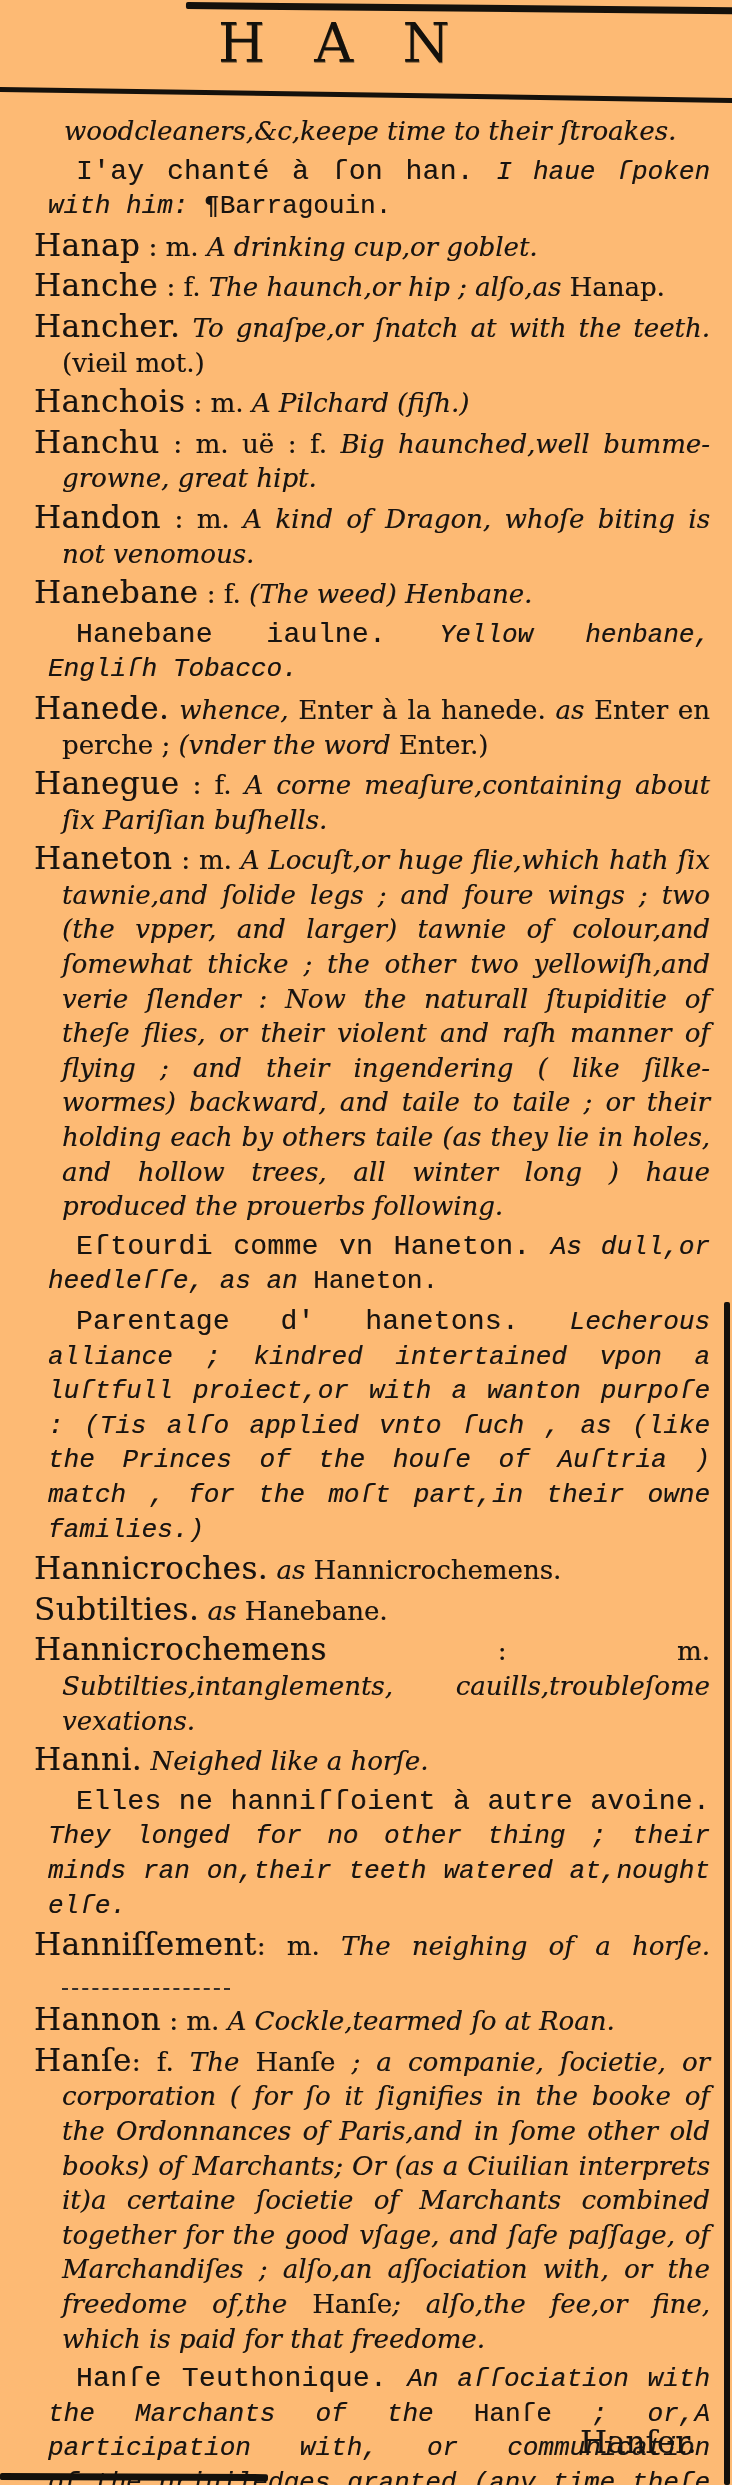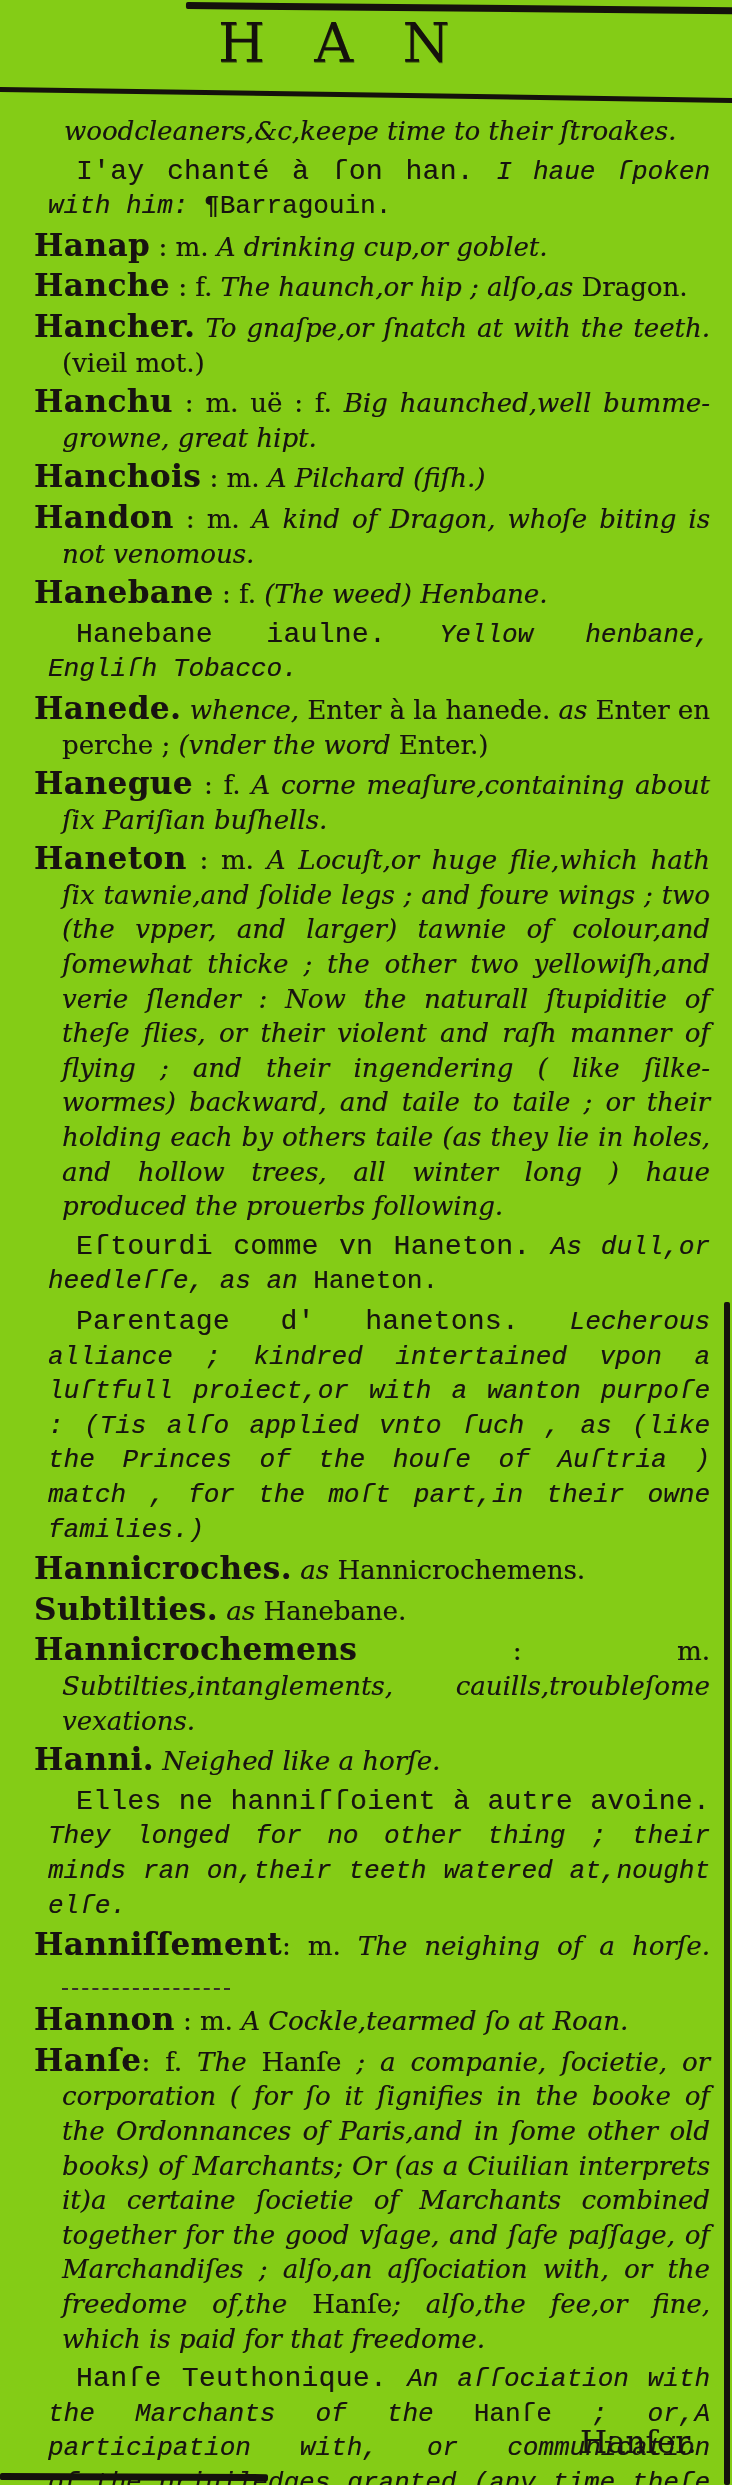--- a/index.html
+++ b/index.html
@@ -3,42 +3,42 @@
 <meta charset="utf-8">
 <style>
   html,body{margin:0;padding:0;}
   body{
     width:732px;height:2485px;position:relative;
     background:#ffffff;
     font-family:"DejaVu Serif","Liberation Serif",serif;
     color:#171310;
     -webkit-font-smoothing:antialiased;
   }
-  .page{position:absolute;inset:0;overflow:hidden;background:#84cc16;}
+  .page{position:absolute;inset:0;overflow:hidden;background:#fdba74;}
   .rule{position:absolute;background:#14110c;border-radius:2px;}
   .top-rule{top:2px;left:186px;width:548px;height:7px;transform:rotate(0.55deg);transform-origin:left top;}
   .head-rule{top:87px;left:-2px;width:736px;height:5px;transform:rotate(0.85deg);transform-origin:left top;}
   .right-rule{top:1302px;left:724px;width:6px;height:1183px;}
   .bottom-rule{top:2473px;left:0;width:268px;height:7px;transform:rotate(0.25deg);transform-origin:left top;}
   .running-head{
     position:absolute;top:14px;left:218px;
     font-size:54px;line-height:1.1;letter-spacing:3px;word-spacing:26px;
     color:#14110c;text-shadow:0.5px 0.5px 0.5px rgba(20,15,8,0.5);
     white-space:nowrap;
   }
   .text-column{
     position:absolute;top:108px;left:12px;width:704px;
     font-size:26px;line-height:34.6px;text-align:justify;
     text-shadow:0.35px 0.35px 0.45px rgba(25,18,10,0.45);
   }
   p.para{margin:6px;padding:0;}
   p.cont{padding-left:46px;}
   p.entry{padding-left:44px;text-indent:-28px;}
   p.sub{padding-left:30px;text-indent:28px;font-family:Liberation Mono, monospace;}
-  .seg-hw{font-size:31px;line-height:1;letter-spacing:0.5px;font-weight:bold;}
+  .seg-hw{font-size:31px;line-height:1;letter-spacing:0.5px;}
   .seg-lead{font-size:28px;line-height:1;letter-spacing:0.3px;}
   .seg-i{font-style:italic;}
   .seg-r{font-style:normal;}
   .dash-fill{
     display:inline-block;width:168px;height:19px;
     border-bottom:2px dashed #37302a;vertical-align:baseline;
   }
   .catchword{
     position:absolute;top:2424px;left:580px;
     font-size:31px;line-height:1.2;
@@ -49,24 +49,24 @@
 <body>
 
 <div class="page">
   <div class="rule top-rule"></div>
   <div class="running-head">H A N</div>
   <div class="rule head-rule"></div>
   <div class="text-column" id="text-column">
       <p class="para cont"><span class="seg-i">woodcleaners,&amp;c,keepe time to their ſtroakes.</span></p>
       <p class="para sub"><span class="seg-lead">I'ay chanté à ſon han. </span><span class="seg-i">I haue ſpoken with him: </span><span class="seg-r">¶Barragouin.</span></p>
       <p class="para entry"><span class="seg-hw">Hanap</span><span class="seg-r"> : m. </span><span class="seg-i">A drinking cup,or goblet.</span></p>
-      <p class="para entry"><span class="seg-hw">Hanche</span><span class="seg-r"> : f. </span><span class="seg-i">The haunch,or hip ; alſo,as </span><span class="seg-r">Dragon.</span></p>
+      <p class="para entry"><span class="seg-hw">Hanche</span><span class="seg-r"> : f. </span><span class="seg-i">The haunch,or hip ; alſo,as </span><span class="seg-r">Hanap.</span></p>
       <p class="para entry"><span class="seg-hw">Hancher.</span><span class="seg-r"> </span><span class="seg-i">To gnaſpe,or ſnatch at with the teeth. </span><span class="seg-r">(vieil mot.)</span></p>
+      <p class="para entry"><span class="seg-hw">Hanchois</span><span class="seg-r"> : m. </span><span class="seg-i">A Pilchard (fiſh.)</span></p>
       <p class="para entry"><span class="seg-hw">Hanchu</span><span class="seg-r"> : m. uë : f. </span><span class="seg-i">Big haunched,well bumme-growne, great hipt.</span></p>
-      <p class="para entry"><span class="seg-hw">Hanchois</span><span class="seg-r"> : m. </span><span class="seg-i">A Pilchard (fiſh.)</span></p>
       <p class="para entry"><span class="seg-hw">Handon</span><span class="seg-r"> : m. </span><span class="seg-i">A kind of Dragon, whoſe biting is not venomous.</span></p>
       <p class="para entry"><span class="seg-hw">Hanebane</span><span class="seg-r"> : f. </span><span class="seg-i">(The weed) Henbane.</span></p>
       <p class="para sub"><span class="seg-lead">Hanebane iaulne. </span><span class="seg-i">Yellow henbane, Engliſh Tobacco.</span></p>
       <p class="para entry"><span class="seg-hw">Hanede.</span><span class="seg-r"> </span><span class="seg-i">whence, </span><span class="seg-r">Enter à la hanede. </span><span class="seg-i">as </span><span class="seg-r">Enter en perche ; </span><span class="seg-i">(vnder the word </span><span class="seg-r">Enter.)</span></p>
       <p class="para entry"><span class="seg-hw">Hanegue</span><span class="seg-r"> : f. </span><span class="seg-i">A corne meaſure,containing about ſix Pariſian buſhells.</span></p>
       <p class="para entry"><span class="seg-hw">Haneton</span><span class="seg-r"> : m. </span><span class="seg-i">A Locuſt,or huge flie,which hath ſix tawnie,and ſolide legs ; and foure wings ; two (the vpper, and larger) tawnie of colour,and ſomewhat thicke ; the other two yellowiſh,and verie ſlender : Now the naturall ſtupiditie of theſe flies, or their violent and raſh manner of flying ; and their ingendering ( like ſilke-wormes) backward, and taile to taile ; or their holding each by others taile (as they lie in holes, and hollow trees, all winter long ) haue produced the prouerbs following.</span></p>
       <p class="para sub"><span class="seg-lead">Eſtourdi comme vn Haneton. </span><span class="seg-i">As dull,or heedleſſe, as an </span><span class="seg-r">Haneton.</span></p>
       <p class="para sub"><span class="seg-lead">Parentage d' hanetons. </span><span class="seg-i">Lecherous alliance ; kindred intertained vpon a luſtfull proiect,or with a wanton purpoſe : (Tis alſo applied vnto ſuch , as (like the Princes of the houſe of Auſtria ) match , for the moſt part,in their owne families.)</span></p>
       <p class="para entry"><span class="seg-hw">Hannicroches.</span><span class="seg-r"> </span><span class="seg-i">as </span><span class="seg-r">Hannicrochemens.</span></p>
       <p class="para entry"><span class="seg-hw">Subtilties.</span><span class="seg-r"> </span><span class="seg-i">as </span><span class="seg-r">Hanebane.</span></p>

